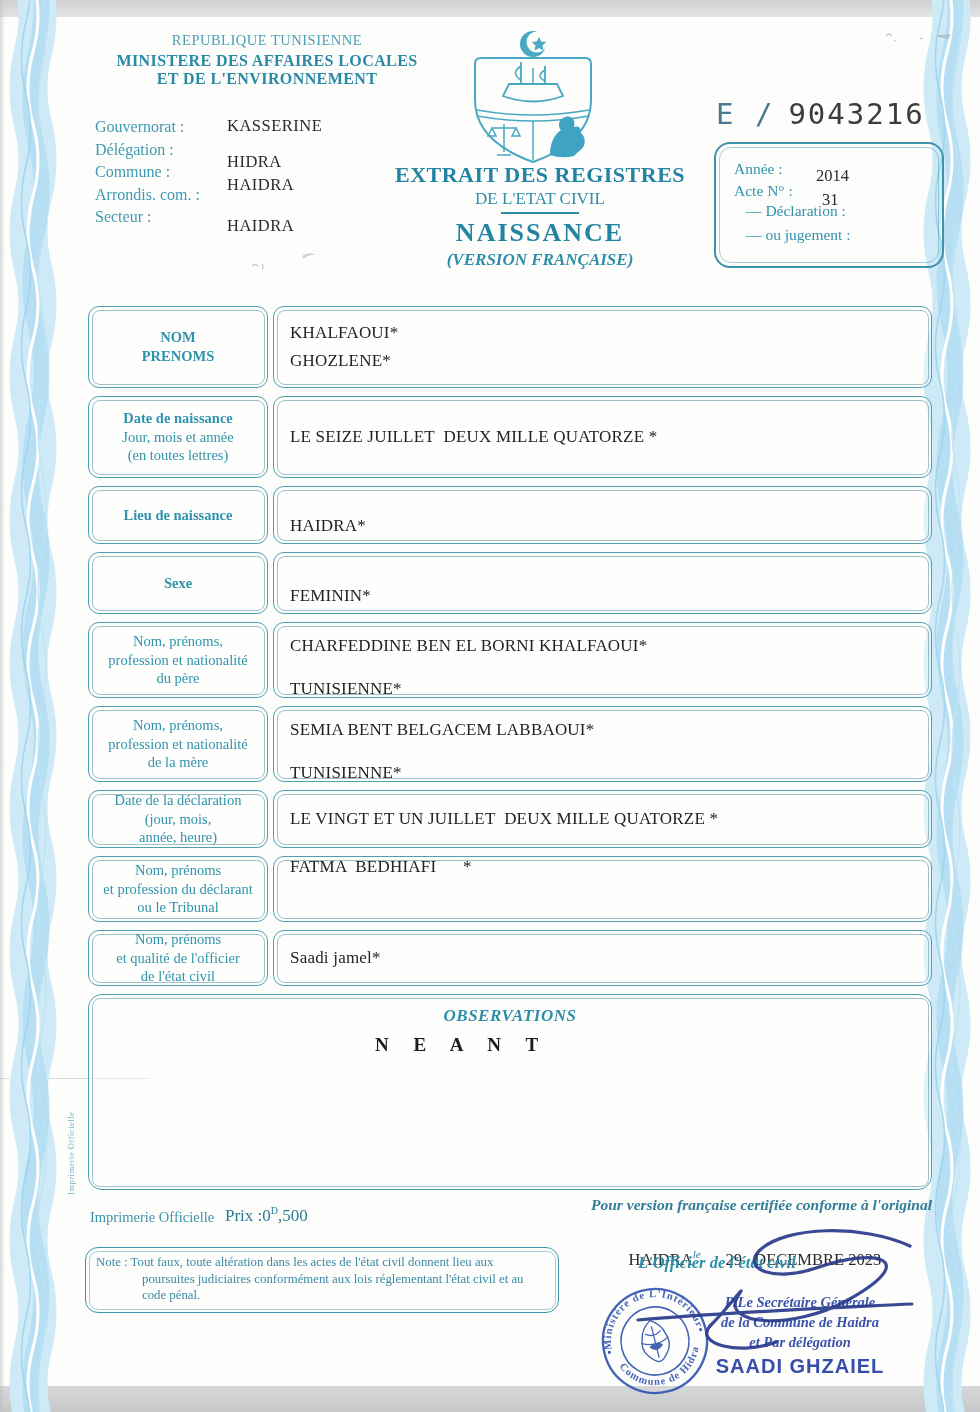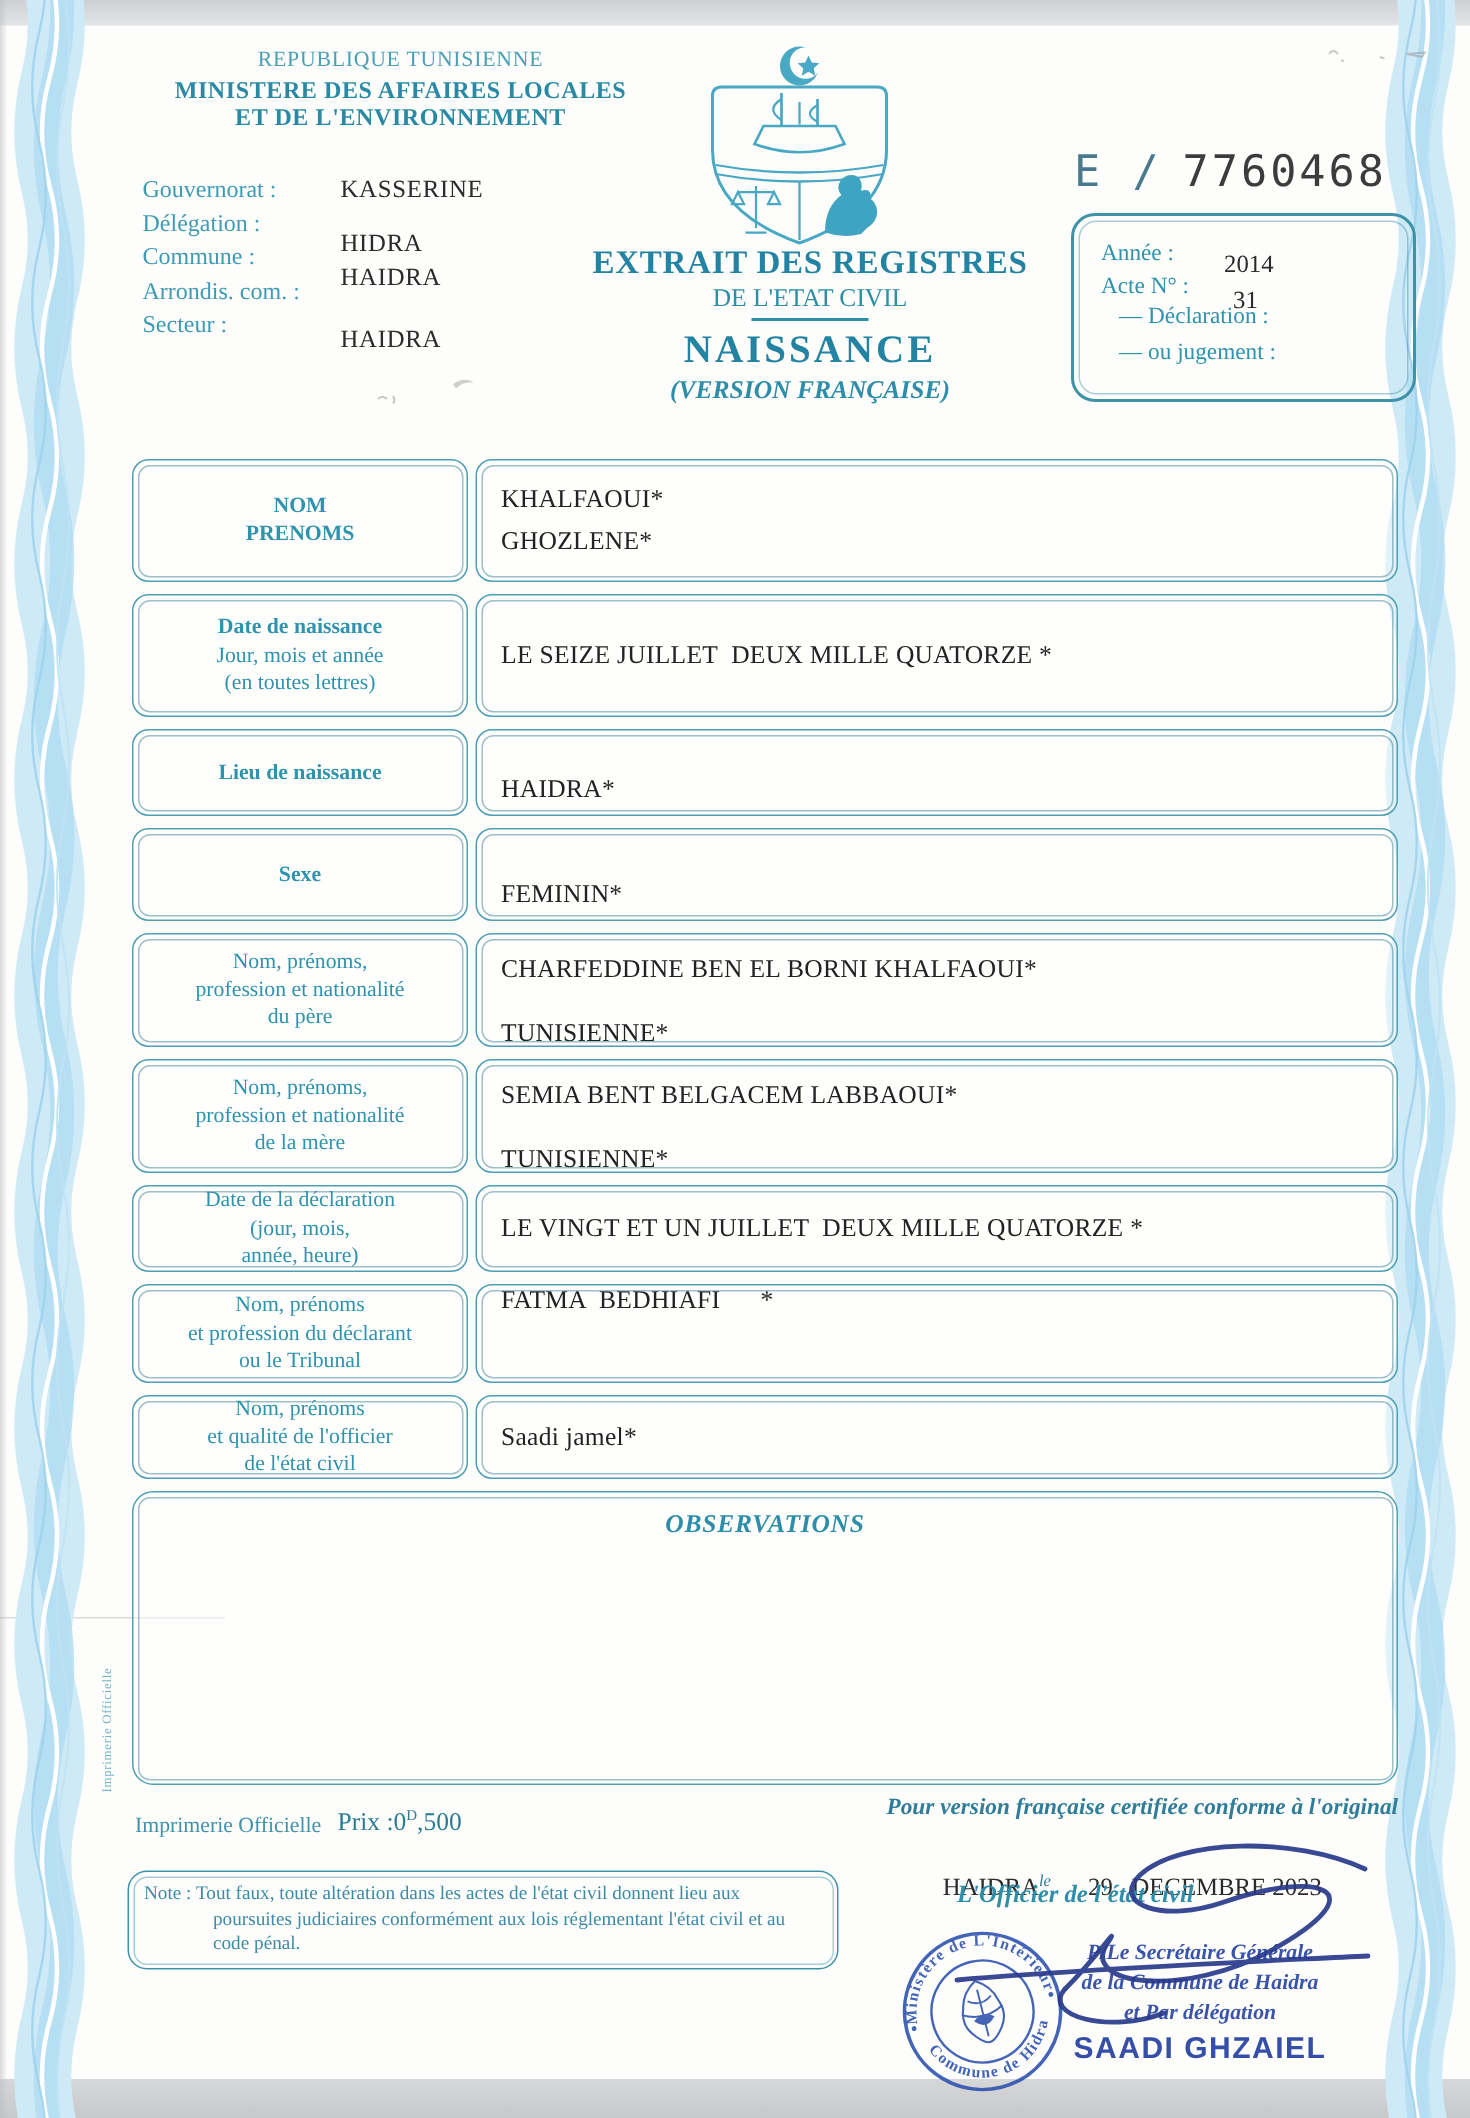--- a/index.html
+++ b/index.html
@@ -38,21 +38,21 @@
   .t2{font-size:17px;color:#2e8ea9;margin-top:1px;}
   .t-rule{width:78px;height:2px;background:#2e8ea9;margin:3px auto 4px auto;}
   .t3{font-size:26px;font-weight:bold;color:#2383a3;letter-spacing:2px;}
   .t4{font-size:17px;font-weight:bold;font-style:italic;color:#2e8ea9;margin-top:2px;}
 
   
   .form{left:88px;top:306px;width:844px;display:flex;flex-direction:column;gap:8px;}
   .form-row{display:flex;gap:5px;}
   .box{position:relative;border:1.6px solid #4f9fb4;border-radius:11px;background:rgba(255,255,255,.4);}
   .box::before{content:'';position:absolute;inset:2.5px;border:1px solid rgba(60,130,150,.5);border-radius:8px;pointer-events:none;}
-  .form-label{width:224px;flex:none;display:flex;flex-direction:column;justify-content:center;align-items:center;text-align:right;padding:2px 4px;box-sizing:border-box;}
+  .form-label{width:180px;flex:none;display:flex;flex-direction:column;justify-content:center;align-items:center;text-align:right;padding:2px 4px;box-sizing:border-box;}
   .lbl-line{font-size:14.5px;color:#2f93ad;line-height:1.28;}
   .lbl-bold{font-weight:bold;}
   .form-value{flex:1;display:flex;flex-direction:column;padding-left:16px;box-sizing:border-box;}
   .val-line{font-size:17px;color:#222;letter-spacing:.2px;white-space:pre;}
   .v-stack{justify-content:center;gap:8px;}
   .v-center{justify-content:center;}
   .v-bottom{justify-content:flex-end;padding-bottom:7px;}
   .v-low{justify-content:flex-start;padding-bottom:13px;}
   .v-spread{justify-content:space-between;padding-top:13px;}
   .v-spread .val-line:last-child{margin-bottom:-2px;}
@@ -129,21 +129,21 @@
       <path d="M74 42 Q63 49 74 56 M98 46 Q88 52 98 57 M86 44 L86 59" stroke-width="1.5"></path>
       <path d="M30 86 Q86 96 142 86 M30 92 Q86 102 142 92" stroke-width="1.5"></path>
       <path d="M86 97 L86 136" stroke-width="1.5"></path>
       <path d="M57 100 L57 128 M45 104 L69 104 M45 104 l-4 8 h8 Z M69 104 l-4 8 h8 Z M50 131 h14" stroke-width="1.5"></path>
     </g>
     <path d="M103 131 C103 119 107 111 114 106 C110 102 112 95 118 93 C125 91 129 97 127 103 L135 110 C140 116 138 124 131 128 L127 132 Q115 135 103 131 Z M127 103 q8 -2 6 6" fill="#3fa3c2" stroke="none"></path>
   </svg>
 
   <div class="abs serial">
     <span class="pfx">E /</span>
-    <span class="num">7760468</span>
+    <span class="num">9043216</span>
   </div>
 
   <div class="abs acte-box">
     <span class="lab" style="left:18px;top:16px;">Année :</span>
     <span class="val" style="left:100px;top:22px;">2014</span>
     <span class="lab" style="left:18px;top:38px;">Acte N° :</span>
     <span class="val" style="left:106px;top:46px;">31</span>
     <span class="lab" style="left:30px;top:58px;">— Déclaration :</span>
     <span class="lab" style="left:30px;top:82px;">— ou jugement :</span>
   </div>
@@ -262,20 +262,21 @@
           <div class="lbl-line">de l'état civil</div>
         </div>
         <div class="box form-value v-center">
           <div class="val-line">Saadi jamel*</div>
         </div>
       </div>
     </div>
 
   <div class="abs box obs">
     <div class="obs-title">OBSERVATIONS</div>
+    <div class="obs-value">N E A N T</div>
   </div>
 
   <div class="abs imprimerie">Imprimerie Officielle</div>
   <div class="abs prix">
     <span>Prix :0</span><sup>D</sup><span>,500</span>
   </div>
   <div class="abs note-box">
     <div class="note-line">Note : Tout faux, toute altération dans les actes de l'état civil donnent lieu aux</div>
     <div class="note-line note-indent">poursuites judiciaires conformément aux lois réglementant l'état civil et au</div>
     <div class="note-line note-indent">code pénal.</div>

